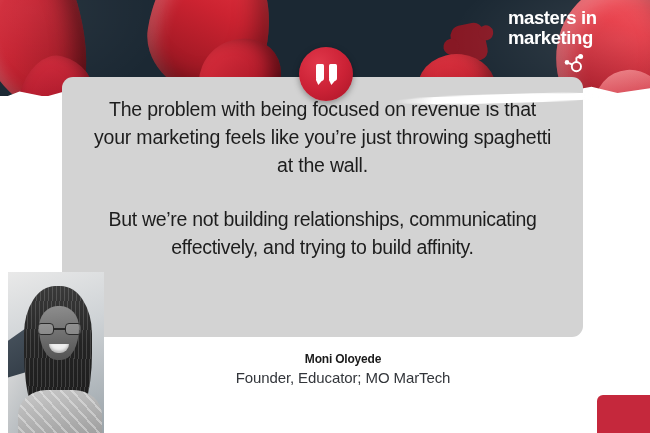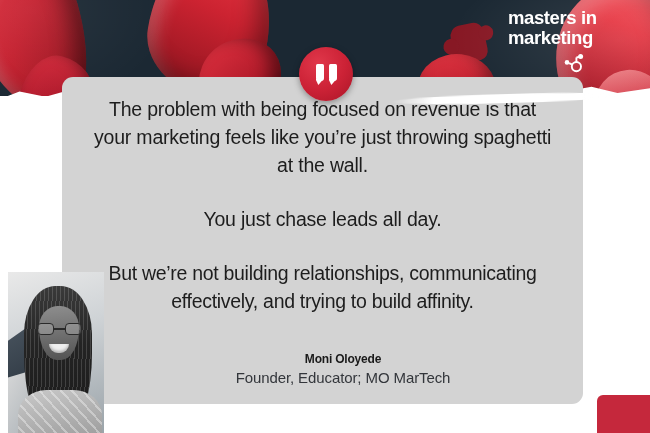--- a/index.html
+++ b/index.html
@@ -117,21 +117,21 @@
   .paper-streak {
     position:absolute; left:392px; top:94px; width:232px; height:9px;
     background:linear-gradient(95deg, rgba(255,255,255,0) 0%, #ffffff 18%, #ffffff 82%, rgba(255,255,255,.2) 100%);
     border-radius:50%;
     transform:rotate(-1.6deg);
     filter:blur(.4px);
   }
 
   
   .quote-card {
-    position:absolute; left:62px; top:77px; width:521px; height:327px;
+    position:absolute; left:62px; top:77px; width:521px; height:260px;
     background:#d3d3d3;
     border-radius:11px;
   }
   .quote-body {
     position:absolute; left:30px; top:18px; width:461px;
     text-align:center;
     color:#1d1d1d;
   }
   .q-para {
     font-size:19.5px;
@@ -288,21 +288,20 @@
         <path d="M12.4 5.4 L15.0 5.0" stroke="#ffffff" stroke-width="1.9" fill="none"></path>
         <circle cx="3.0" cy="10.4" r="2.3" fill="#ffffff"></circle>
         <path d="M5.1 11.2 L8.3 12.7" stroke="#ffffff" stroke-width="1.9" fill="none"></path>
       </svg>
     </div>
   </div>
 
   <div class="quote-card">
     <div class="quote-body">
       <p class="q-para">The problem with being focused on revenue is that your marketing feels like you’re just throwing spaghetti at the wall.</p>
-      <p class="q-para spaced">You just chase leads all day.</p>
       <p class="q-para bold">But we’re not building relationships, communicating effectively, and trying to build affinity.</p>
     </div>
   </div>
 
   <div class="paper-streak"></div>
 
   <div class="quote-badge">
     <span class="marks">
         <i></i>
         <i></i>

